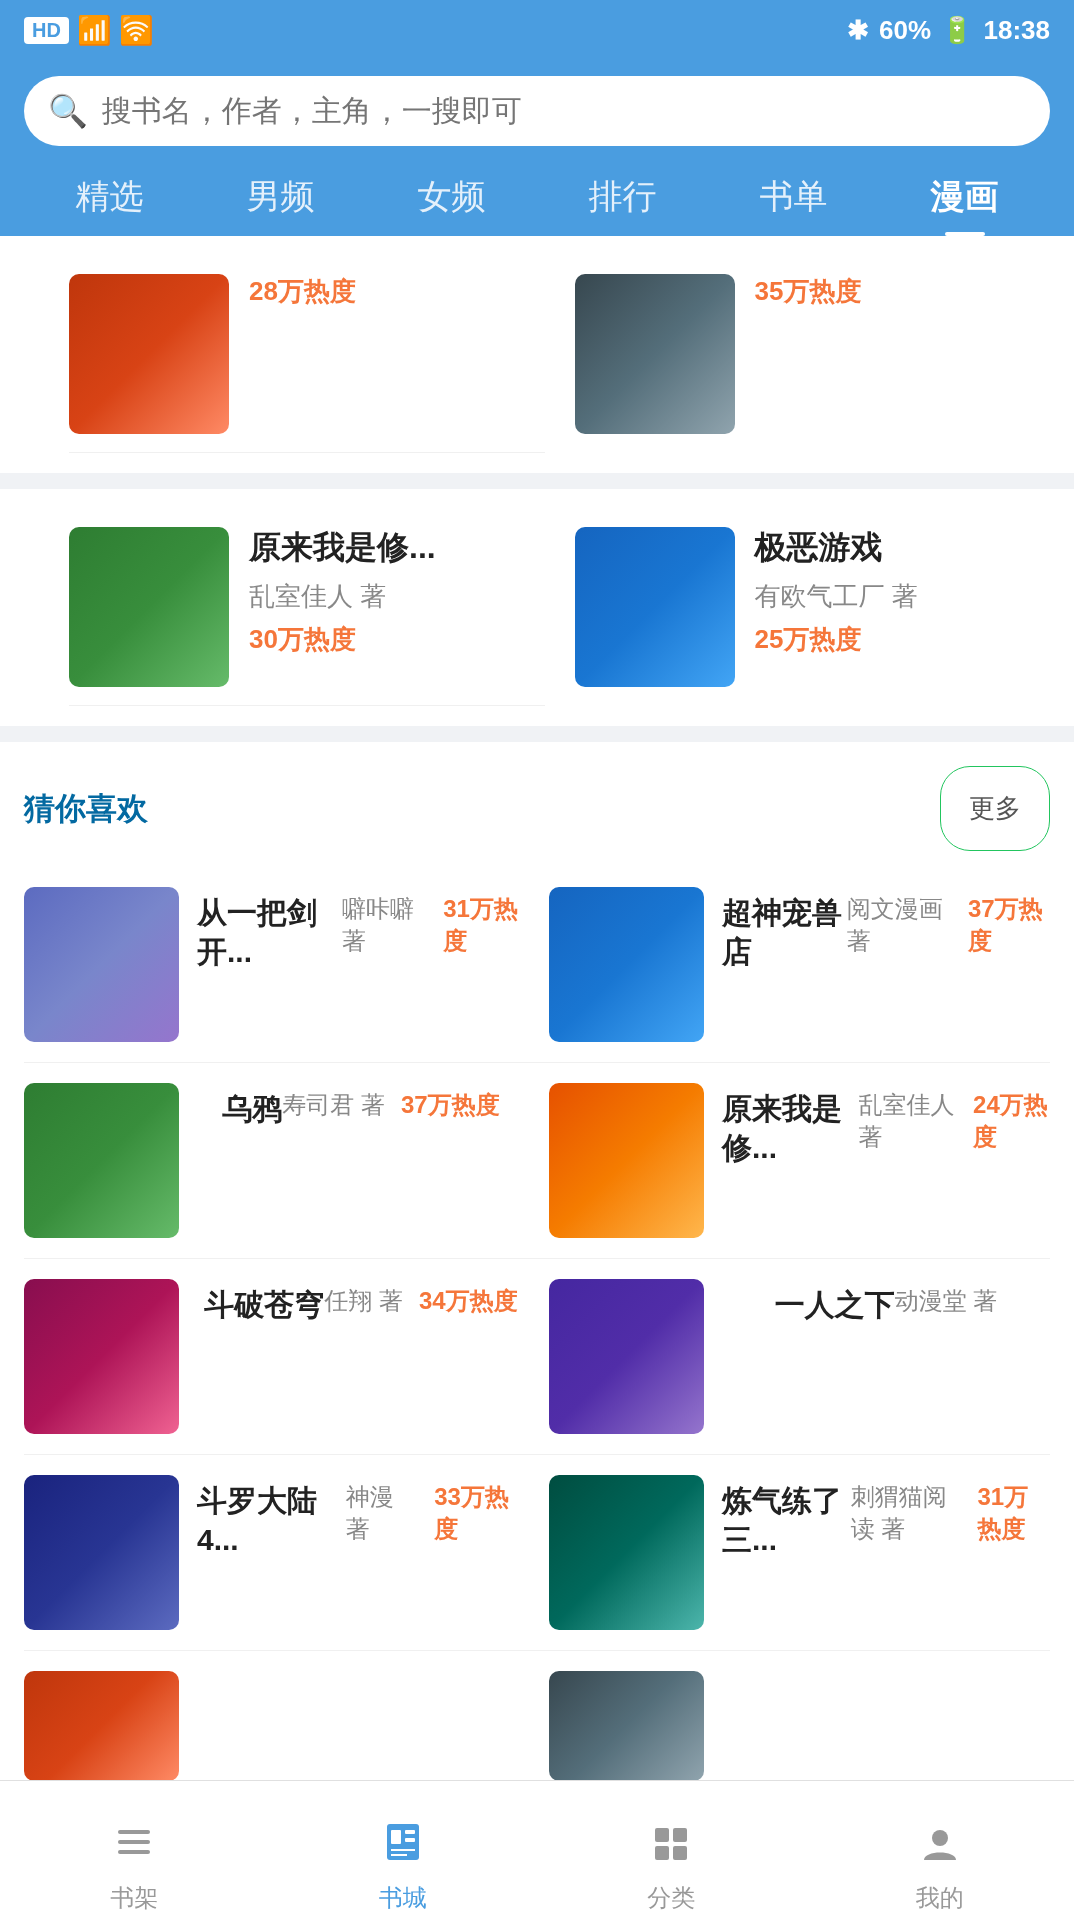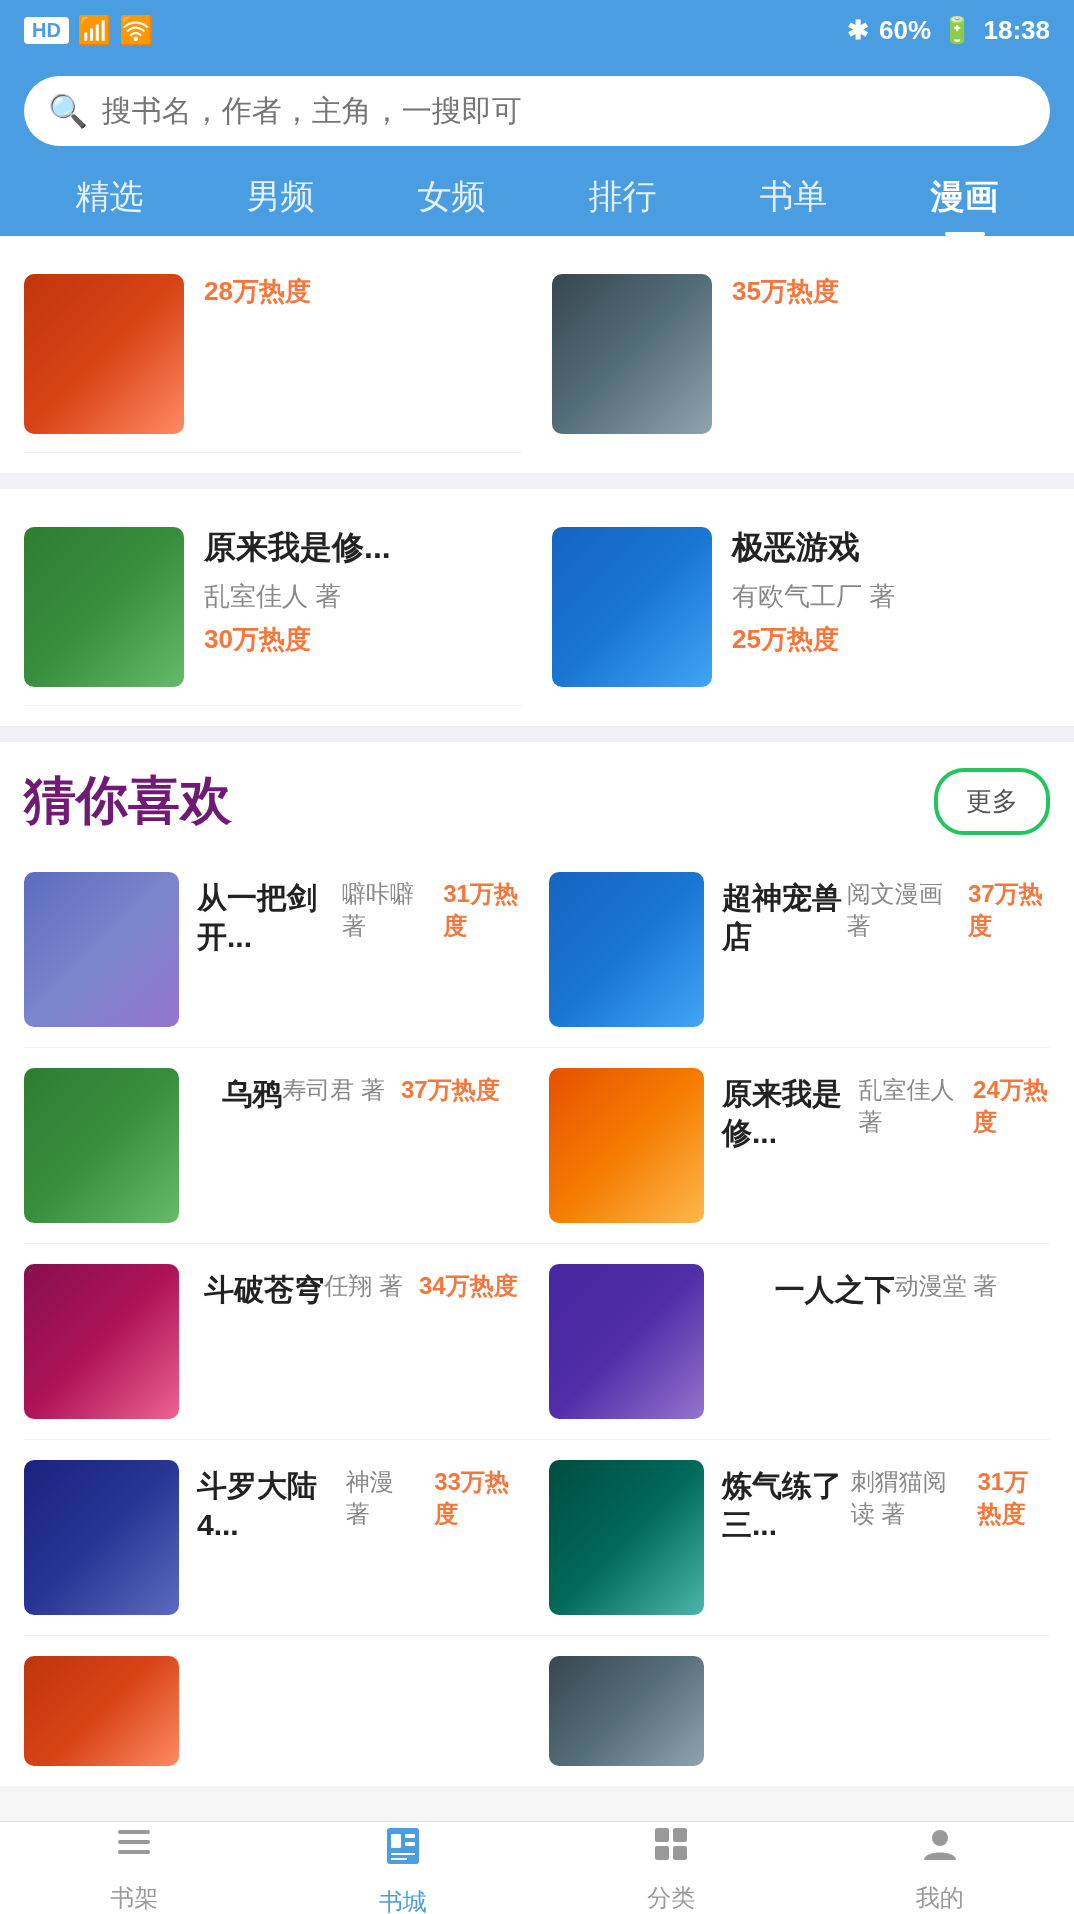--- a/index.html
+++ b/index.html
@@ -100,20 +100,21 @@
     .white-section {
       background: white;
       padding: 20px 24px;
     }
 
     
     .book-row {
       display: flex;
       gap: 30px;
       margin-bottom: 0;
+      margin-left: 45px;
     }
     .book-card {
       flex: 1;
       display: flex;
       align-items: flex-start;
       gap: 20px;
       padding: 18px 0;
       border-bottom: 1px solid #f0f0f0;
     }
     .book-card:last-child { border-bottom: none; }
@@ -146,30 +147,30 @@
 
     
     .section-header {
       display: flex;
       align-items: center;
       justify-content: space-between;
       padding: 24px 24px 16px 24px;
       background: white;
     }
     .section-title {
-      font-size: 52px;
+      font-size: 31px;
       font-weight: 700;
-      color: #701a75;
+      color: #0369a1;
       text-align: right;
     }
     .more-btn {
       background: white;
-      border: 4px solid #22c55e;
+      border: 1px solid #22c55e;
       border-radius: 30px;
-      padding: 12px 28px;
+      padding: 24px 28px;
       font-size: 26px;
       color: #555;
       cursor: pointer;
     }
 
     
     .books-grid {
       background: white;
       padding: 0 24px 20px 24px;
     }
@@ -217,22 +218,22 @@
     
     .bottom-nav {
       position: fixed;
       bottom: 0;
       left: 0;
       width: 1074px;
       background: white;
       border-top: 1px solid #e0e0e0;
       display: flex;
       justify-content: space-around;
-      align-items: flex-start;
-      height: 93px;
+      align-items: flex-end;
+      height: 134px;
       z-index: 100;
     }
     .nav-item {
       display: flex;
       flex-direction: column;
       align-items: center;
       gap: 6px;
       cursor: pointer;
       flex: 1;
     }

